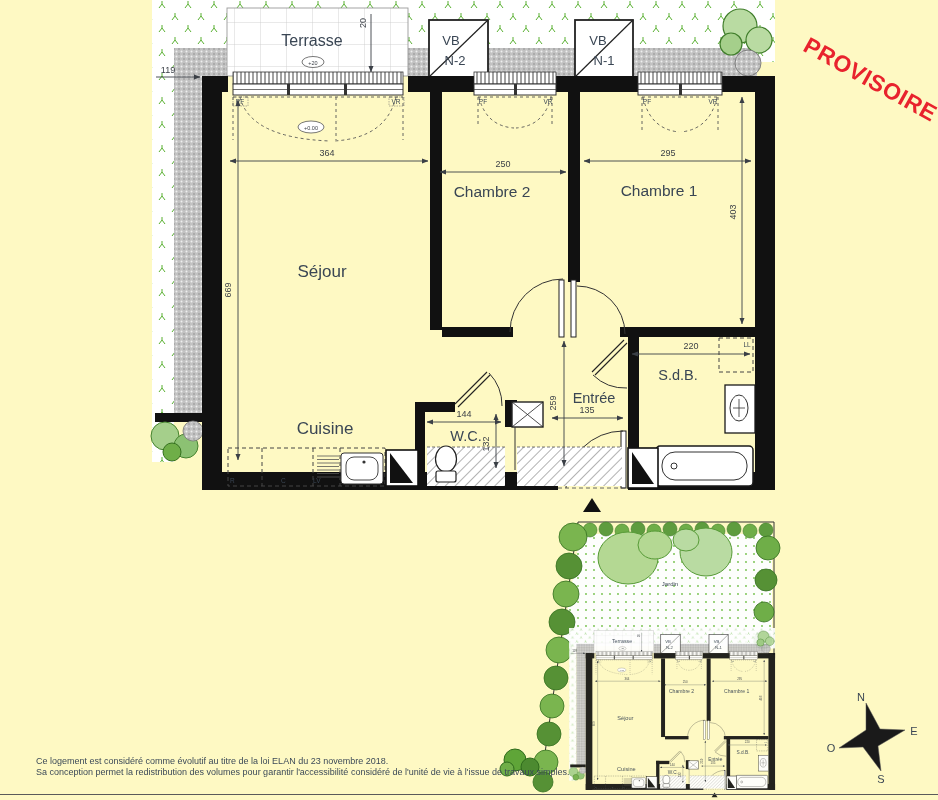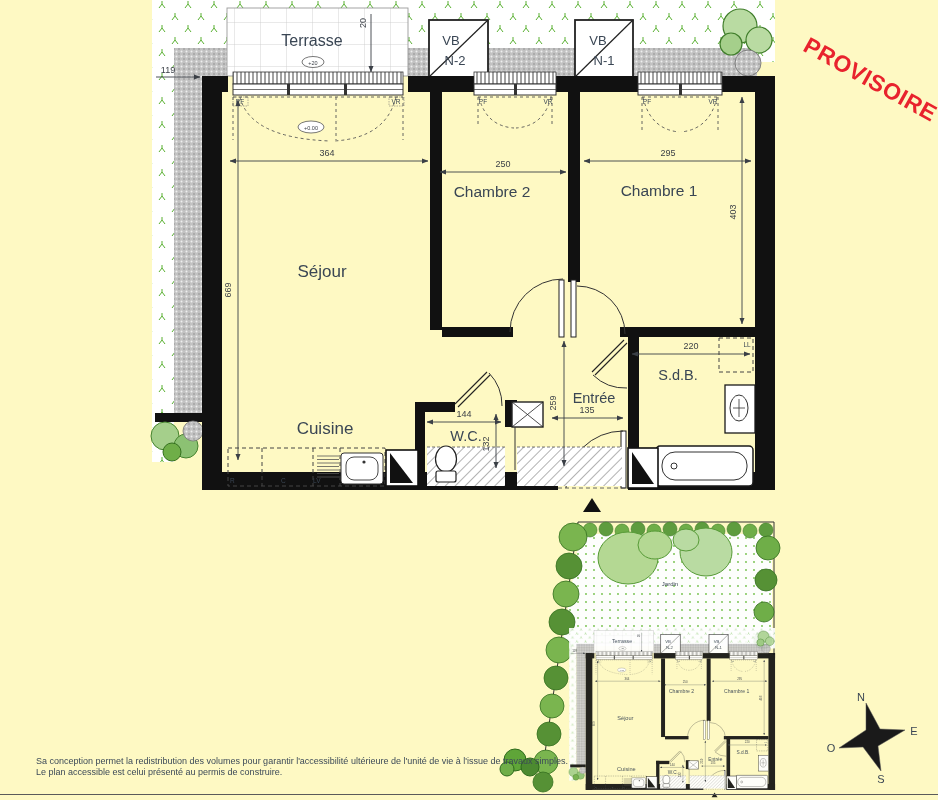--- a/index.html
+++ b/index.html
@@ -343,19 +343,19 @@
   <g>
     <circle cx="515" cy="760" r="11" fill="#5fa538" stroke="#2e6a1c" stroke-width="1"></circle>
     <circle cx="530" cy="767" r="9" fill="#4c8a30" stroke="#2e6a1c" stroke-width="1"></circle>
     <circle cx="507" cy="769" r="7" fill="#6fae48" stroke="#2e6a1c" stroke-width="1"></circle>
   </g>
 </svg>
 
 <div id="stamp">PROVISOIRE</div>
 
 <div id="footer">
-  <div>Sa conception permet la redistribution des volumes pour garantir l'accessibilité ultérieure de l'unité de vie à l'issue de travaux simples.</div>
-  <div>Le plan accessible est celui présenté au permis de construire.</div>
+  <div>Ce logement est considéré comme évolutif au titre de la loi ELAN du 23 novembre 2018.</div>
+  <div>Sa conception permet la redistribution des volumes pour garantir l'accessibilité considéré de l'unité de vie à l'issue de travaux simples.</div>
 </div>
 
 <div id="bottomrule"></div>
 
 </div>
 
 </body></html>

